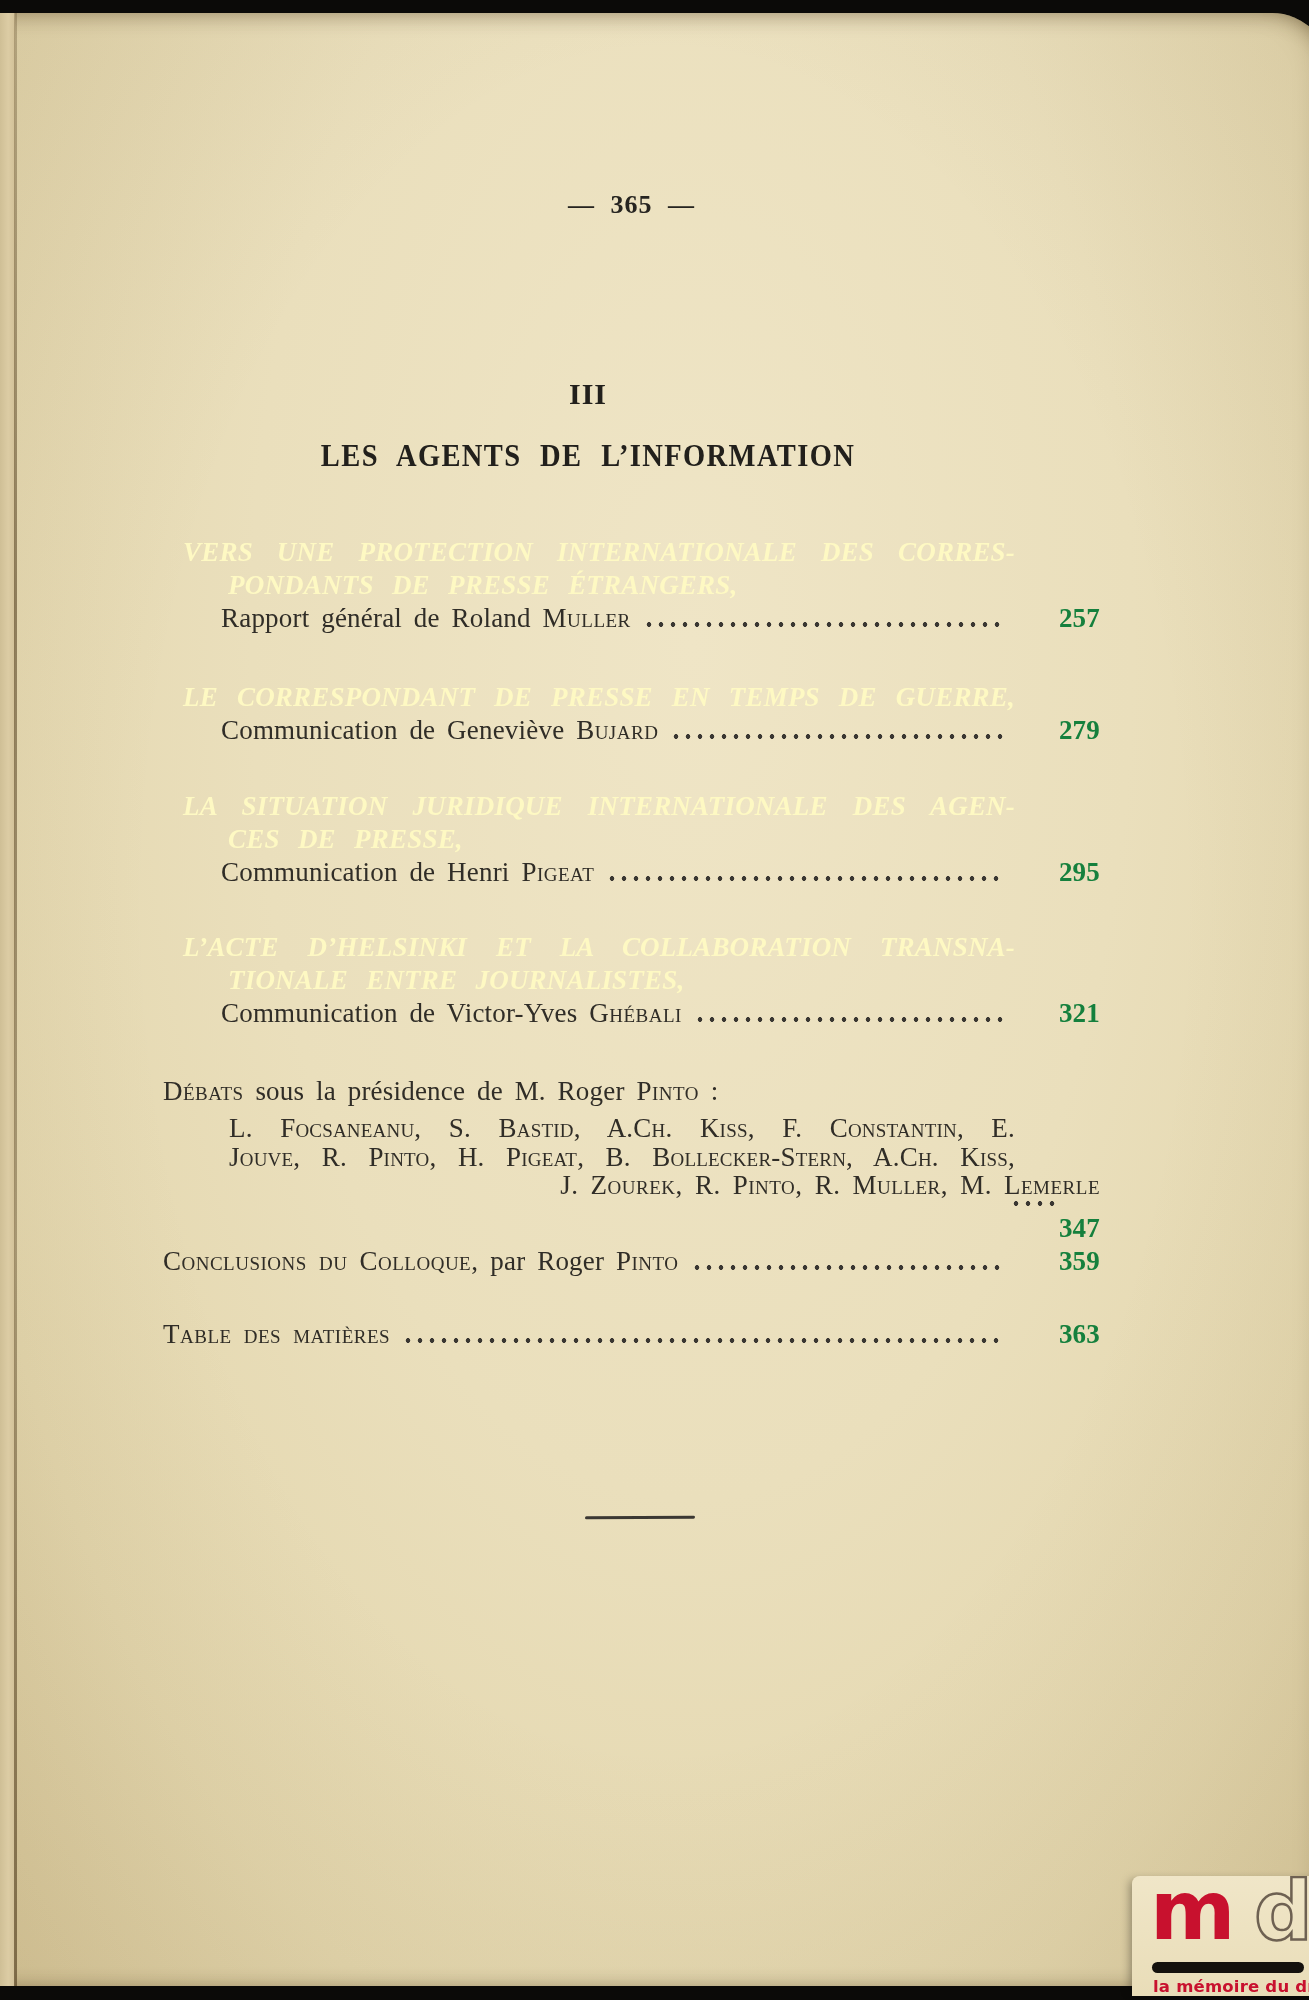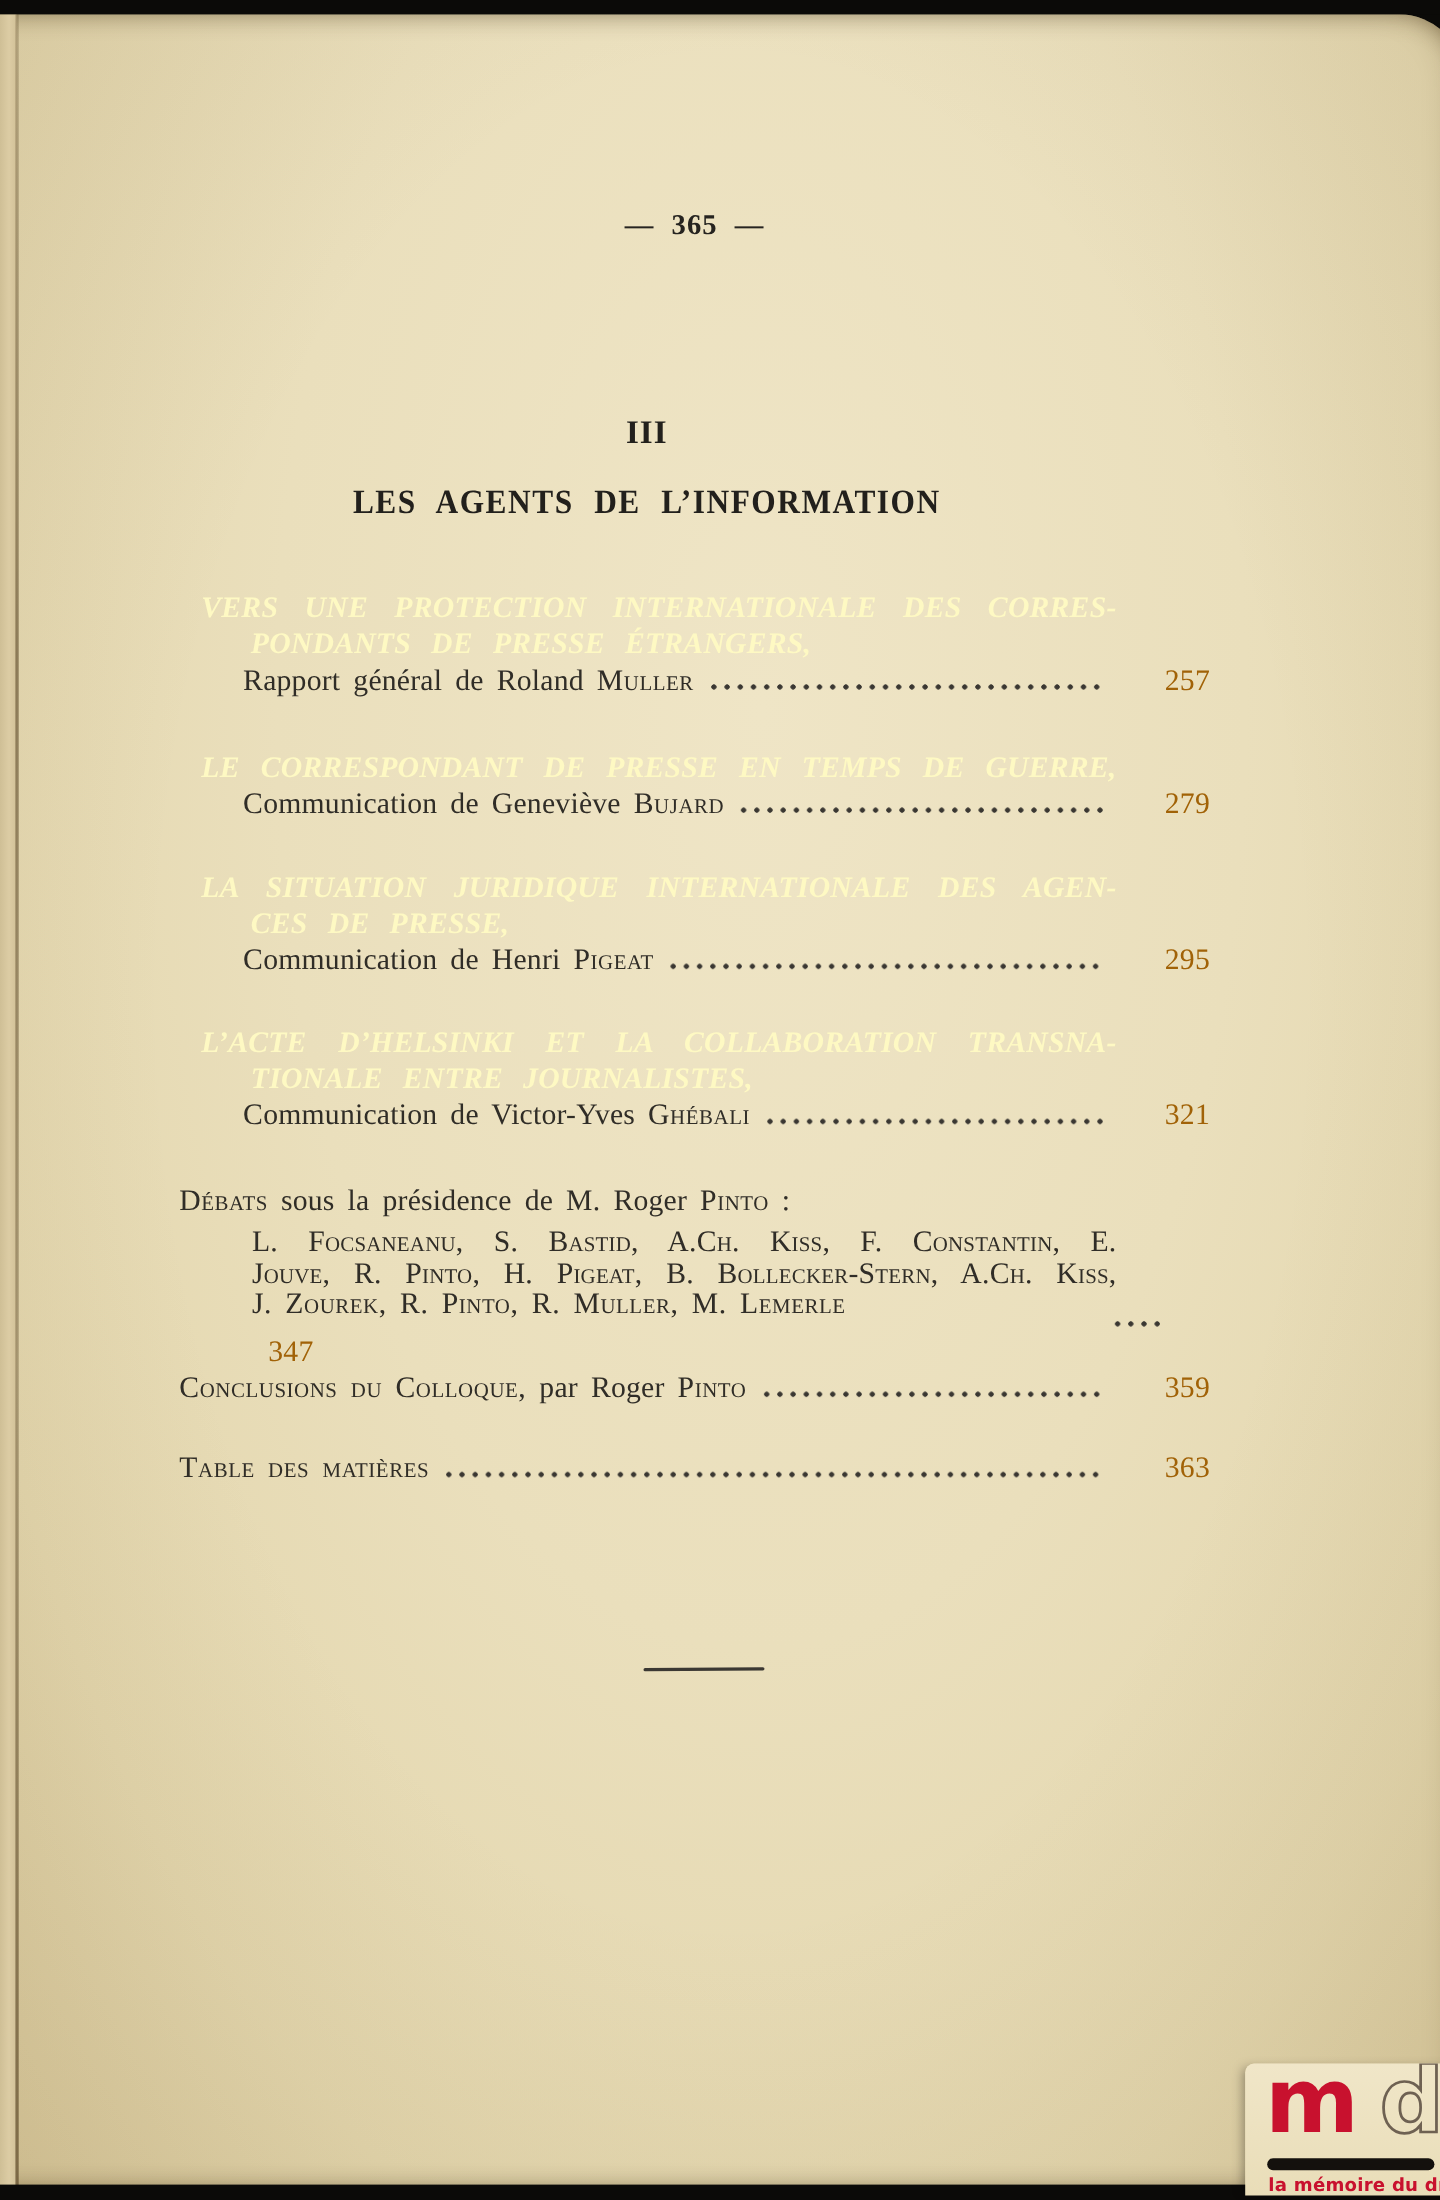--- a/index.html
+++ b/index.html
@@ -60,30 +60,30 @@
   .toc { position: absolute; left: 163px; width: 937px; top: 0; height: 100%; font-size: 27px; }
   .entry { position: absolute; left: 0; width: 937px; }
 
   .tline {
     font-style: italic; font-weight: 700; line-height: 33px; word-spacing: 0.42em;
     padding-right: 85px; letter-spacing: 0.2px; color: #fef9c3; margin-left: 20px;
   }
   .just { text-align: justify; text-align-last: justify; }
   .cont { padding-left: 45px; }
 
-  .fline { display: flex; align-items: flex-start; line-height: 33px; letter-spacing: 0.2px; }
+  .fline { display: flex; align-items: flex-end; line-height: 33px; letter-spacing: 0.2px; }
   .aline { padding-left: 58px; }
   .ftext { flex: 0 0 auto; word-spacing: 0.18em; }
   .leader {
     flex: 1 1 auto; align-self: flex-end; height: 7px; min-width: 50px;
     margin: 0 40px 7px 12px;
     background-image: radial-gradient(circle, #3a3732 2.1px, rgba(0,0,0,0) 2.6px);
     background-size: 12px 7px; background-repeat: repeat-x; background-position: left center;
   }
-  .pnum { flex: 0 0 56px; width: 56px; text-align: right; font-weight: 400; color: #a16207; }
+  .pnum { flex: 0 0 56px; width: 56px; text-align: right; font-weight: 700; color: #15803d; }
 
   .sc { font-variant: small-caps; letter-spacing: 0.5px; }
   .nblock { padding-left: 48px; margin-top: 6px; }
   .nline { line-height: 28.5px; padding-right: 85px; word-spacing: 0.16em; letter-spacing: 0.2px; margin-left: 18px; }
   .nline-last { padding-right: 0; flex-direction: column; }
 
   .divider {
     position: absolute; left: 585px; top: 1516px; width: 110px; height: 3px;
     background: #3b3833; transform: rotate(-0.4deg); border-radius: 2px;
   }

